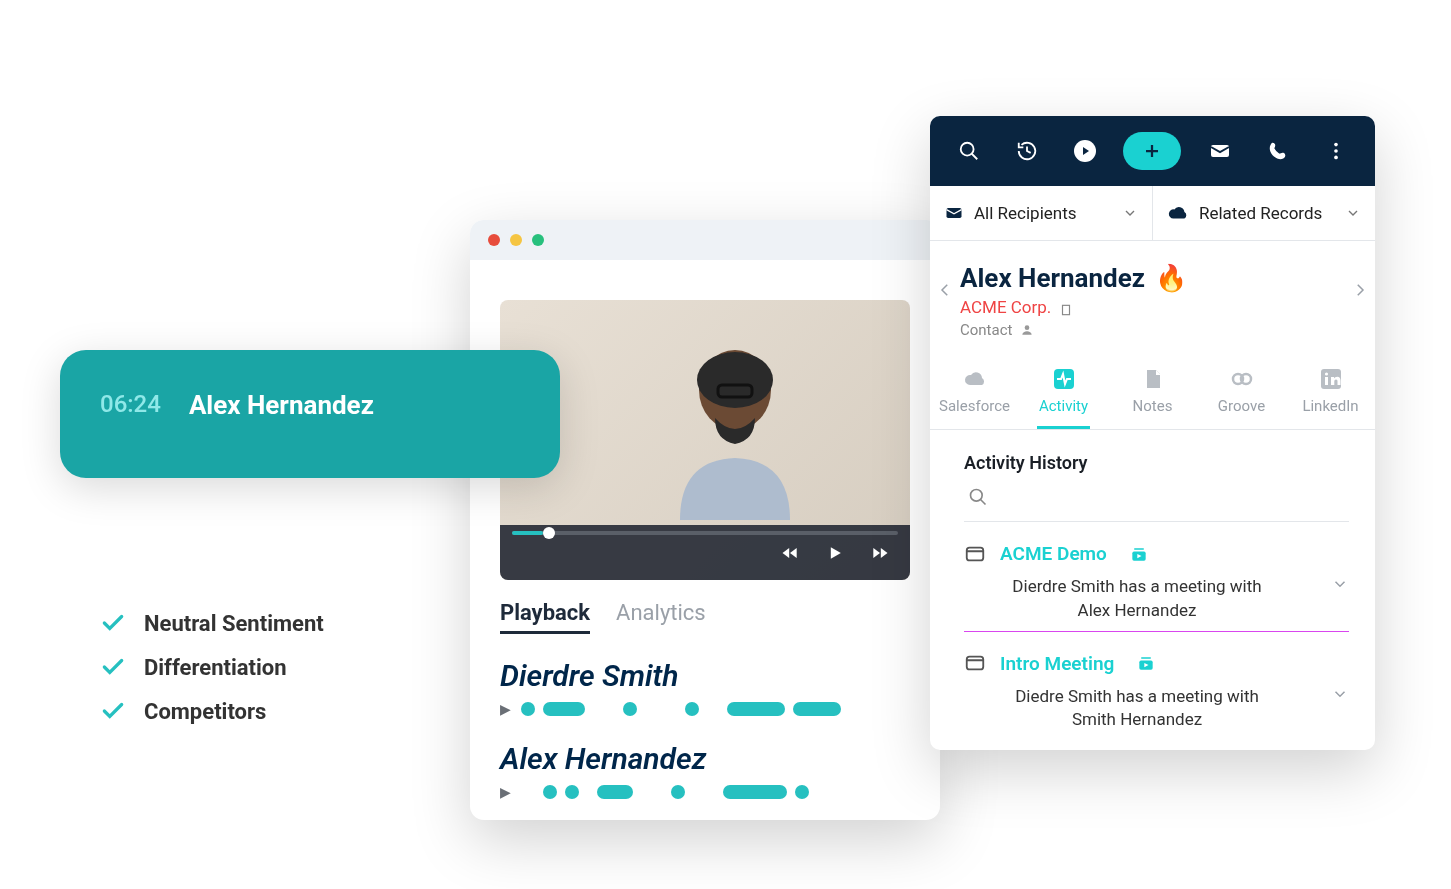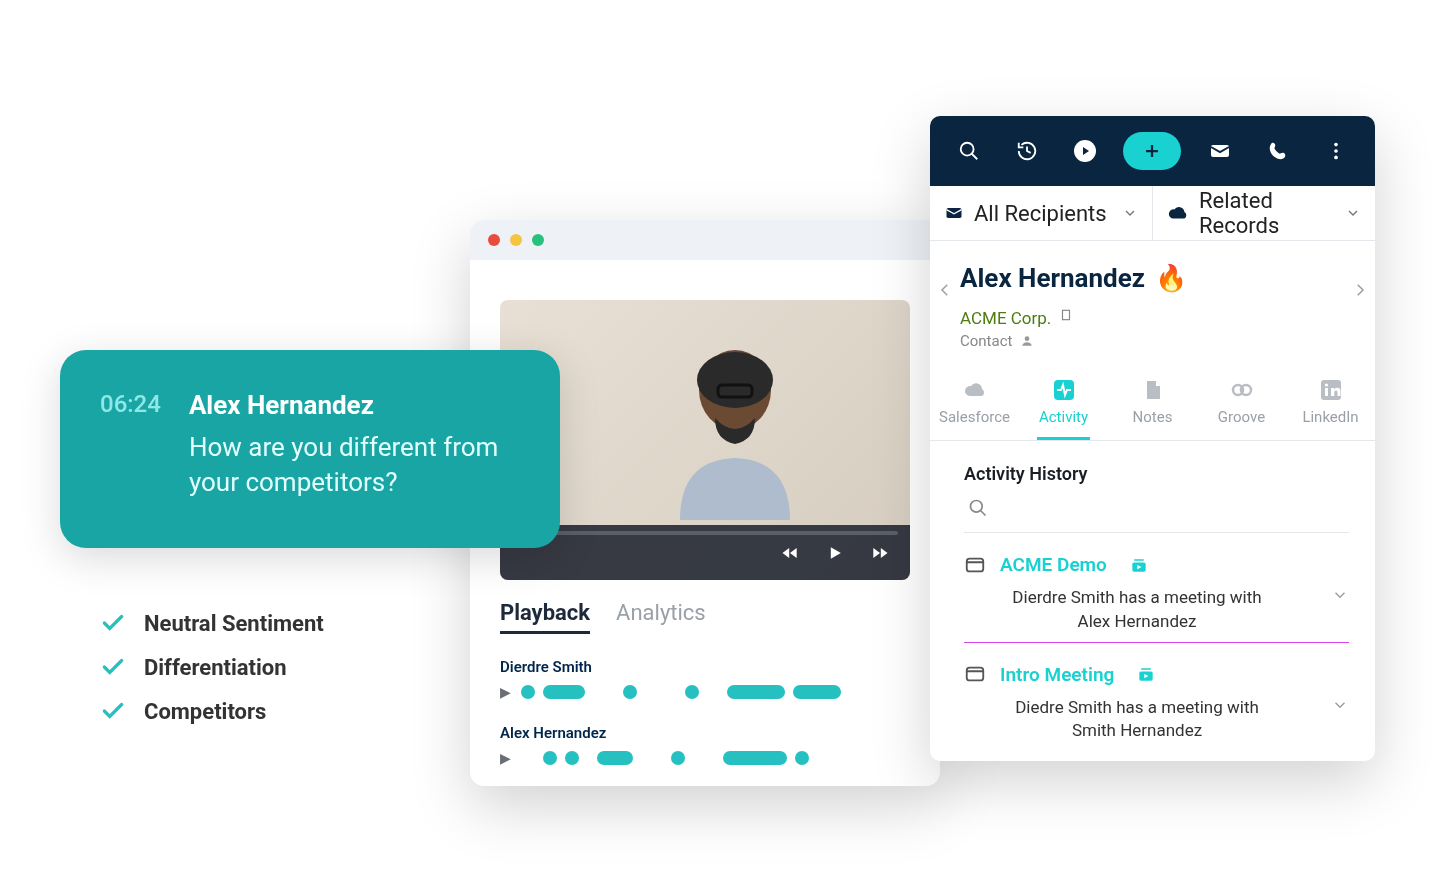--- a/index.html
+++ b/index.html
@@ -78,21 +78,21 @@
   .scrubber .track .knob {
     position:absolute; left:8%; top:-4px; width:12px; height:12px; border-radius:50%; background:#fff;
   }
   .scrub-btn { color:#fff; font-size:15px; }
 
   .vtabs { display:flex; gap:26px; margin:20px 0 0 30px; }
   .vtab { font-size:22px; color:#9aa0a8; padding-bottom:6px; cursor:pointer; }
   .vtab.active { color:#1e2a3a; font-weight:700; border-bottom:3px solid #1e2a3a; }
 
   .speaker-block { margin:24px 0 0 30px; }
-  .speaker-block .name { font-size:15px; color:#00264a; font-weight:600; margin-bottom:8px; }
+  .speaker-block .name { font-size:30px; color:#00264a; font-weight:600; margin-bottom:8px;font-style:italic; }
   .wave-row { display:flex; align-items:center; gap:10px; }
   .wave-row .play-tri { color:#6a6f76; font-size:14px; }
   .wave { display:flex; gap:8px; align-items:center; }
   .seg { height:14px; background:#26c0c0; border-radius:7px; }
 
   
   .side-panel {
     position:absolute;
     left:930px; top:116px;
     width:445px;
@@ -111,34 +111,34 @@
   .sp-header .add-btn {
     background:#1ad1d1; width:58px; height:38px; border-radius:20px;
     display:flex; align-items:center; justify-content:center; color:#0a2540;
   }
 
   .sp-selectors {
     display:flex; border-bottom:1px solid #e3e6ea;
   }
   .sp-sel {
     flex:1; height:54px; display:flex; align-items:center; gap:10px;
-    padding:0 14px; font-size:22px; color:#222; cursor:pointer;
+    padding:0 14px; font-size:17px; color:#222; cursor:pointer;
   }
   .sp-sel + .sp-sel { border-left:1px solid #e3e6ea; }
   .sp-sel .chev { margin-left:auto; color:#777; }
 
   .contact-block {
     position:relative; padding:22px 30px 14px 30px;
   }
   .contact-block .nav-chev {
     position:absolute; top:40px; font-size:22px; color:#9aa0a8; cursor:pointer;
   }
   .contact-block .nav-chev.left{ left:6px; } .contact-block .nav-chev.right{ right:6px; }
   .contact-block .cname { font-size:26px; font-weight:700; color:#0a2540; display:flex; align-items:center; gap:10px; }
-  .contact-block .company { font-size:17px; color:#4d7c0f; margin-top:15px; display:flex; align-items:flex-start; gap:8px; }
+  .contact-block .company { font-size:17px; color:#ef4444; margin-top:4px; display:flex; align-items:flex-end; gap:8px; }
   .contact-block .ctype { font-size:15px; color:#888; margin-top:4px; display:flex; align-items:center; gap:8px; }
 
   .sp-tabs {
     display:flex; justify-content:space-around; border-bottom:1px solid #e3e6ea;
     padding:6px 0 0 0;
   }
   .sp-tab {
     flex:1; text-align:center; font-size:15px; color:#9aa0a8; padding:8px 0 14px 0; cursor:pointer;
   }
   .sp-tab .ticon { display:block; margin:0 auto 6px auto; width:24px; height:24px; }
@@ -163,21 +163,20 @@
   svg { display:block; }
 </style>
 </head>
 <body>
 
 <div class="transcript-card">
   <div class="row">
     <div class="ts">06:24</div>
     <div>
       <div class="speaker">Alex Hernandez</div>
-      <div class="quote">How are you different from your competitors?</div>
     </div>
   </div>
 </div>
 
 <div class="tags">
   <div class="tag-item">
     <span class="check">
       <svg width="26" height="26" viewBox="0 0 24 24" fill="none" stroke="currentColor" stroke-width="3" stroke-linecap="round">
           <polyline points="4 12 9 17 20 6"></polyline>
         </svg>

